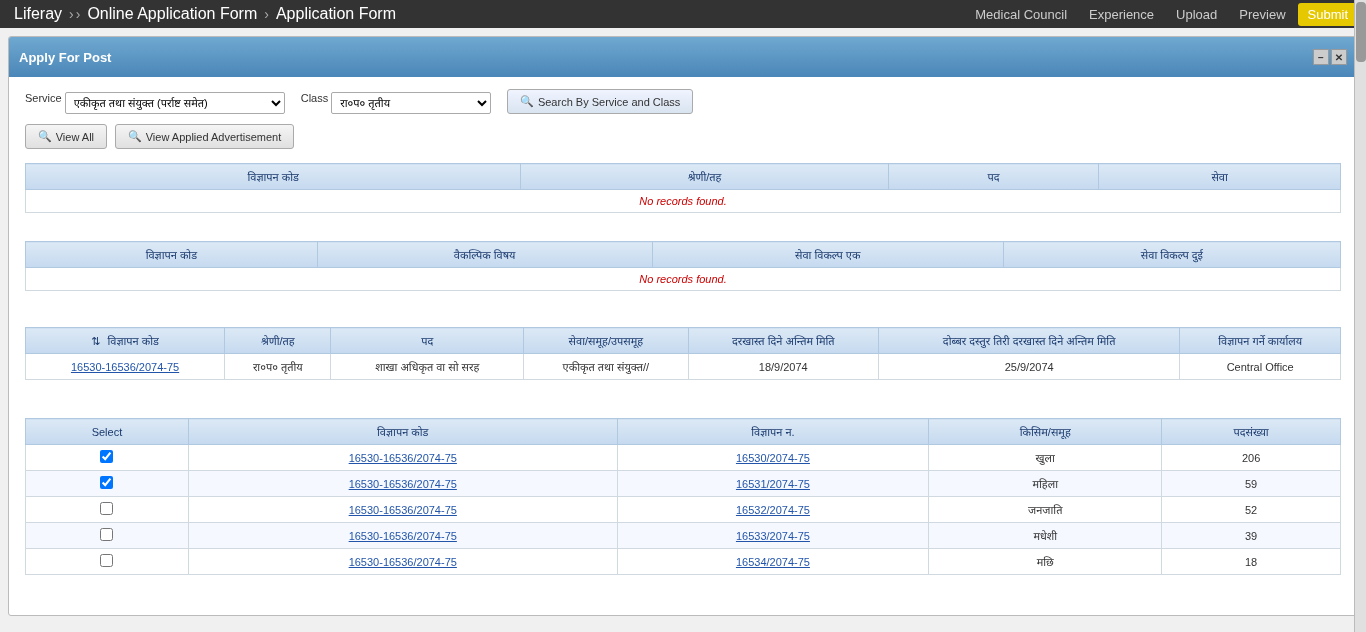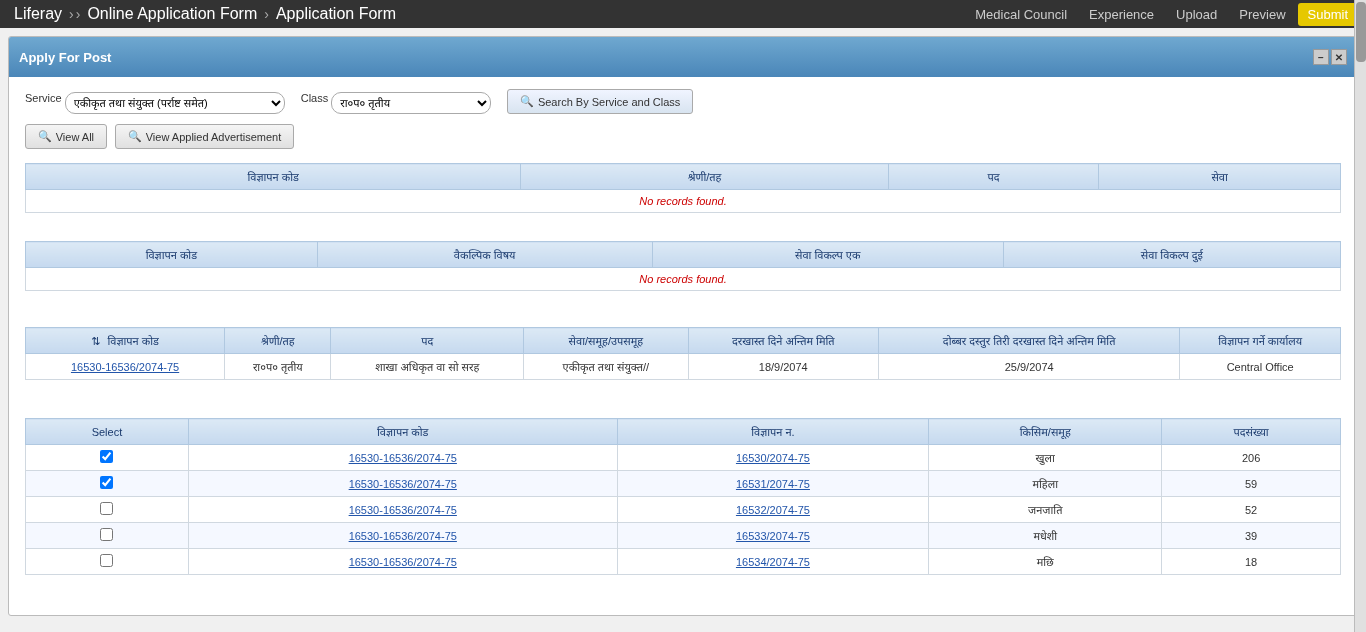--- a/index.html
+++ b/index.html
@@ -103,21 +103,21 @@
       gap: 3px;
     }
     .form-group label {
       font-size: 11px;
       color: #333;
     }
     .form-group select {
       font-size: 11px;
       padding: 3px 4px;
       border: 1px solid #aaa;
-      border-radius: 10px;
+      border-radius: 2px;
       background: #fff;
     }
     .service-select { width: 220px; }
     .class-select { width: 160px; }
 
     .search-btn {
       background: linear-gradient(to bottom, #f0f4ff, #d8e4f0);
       border: 1px solid #aaa;
       border-radius: 3px;
       padding: 5px 12px;

